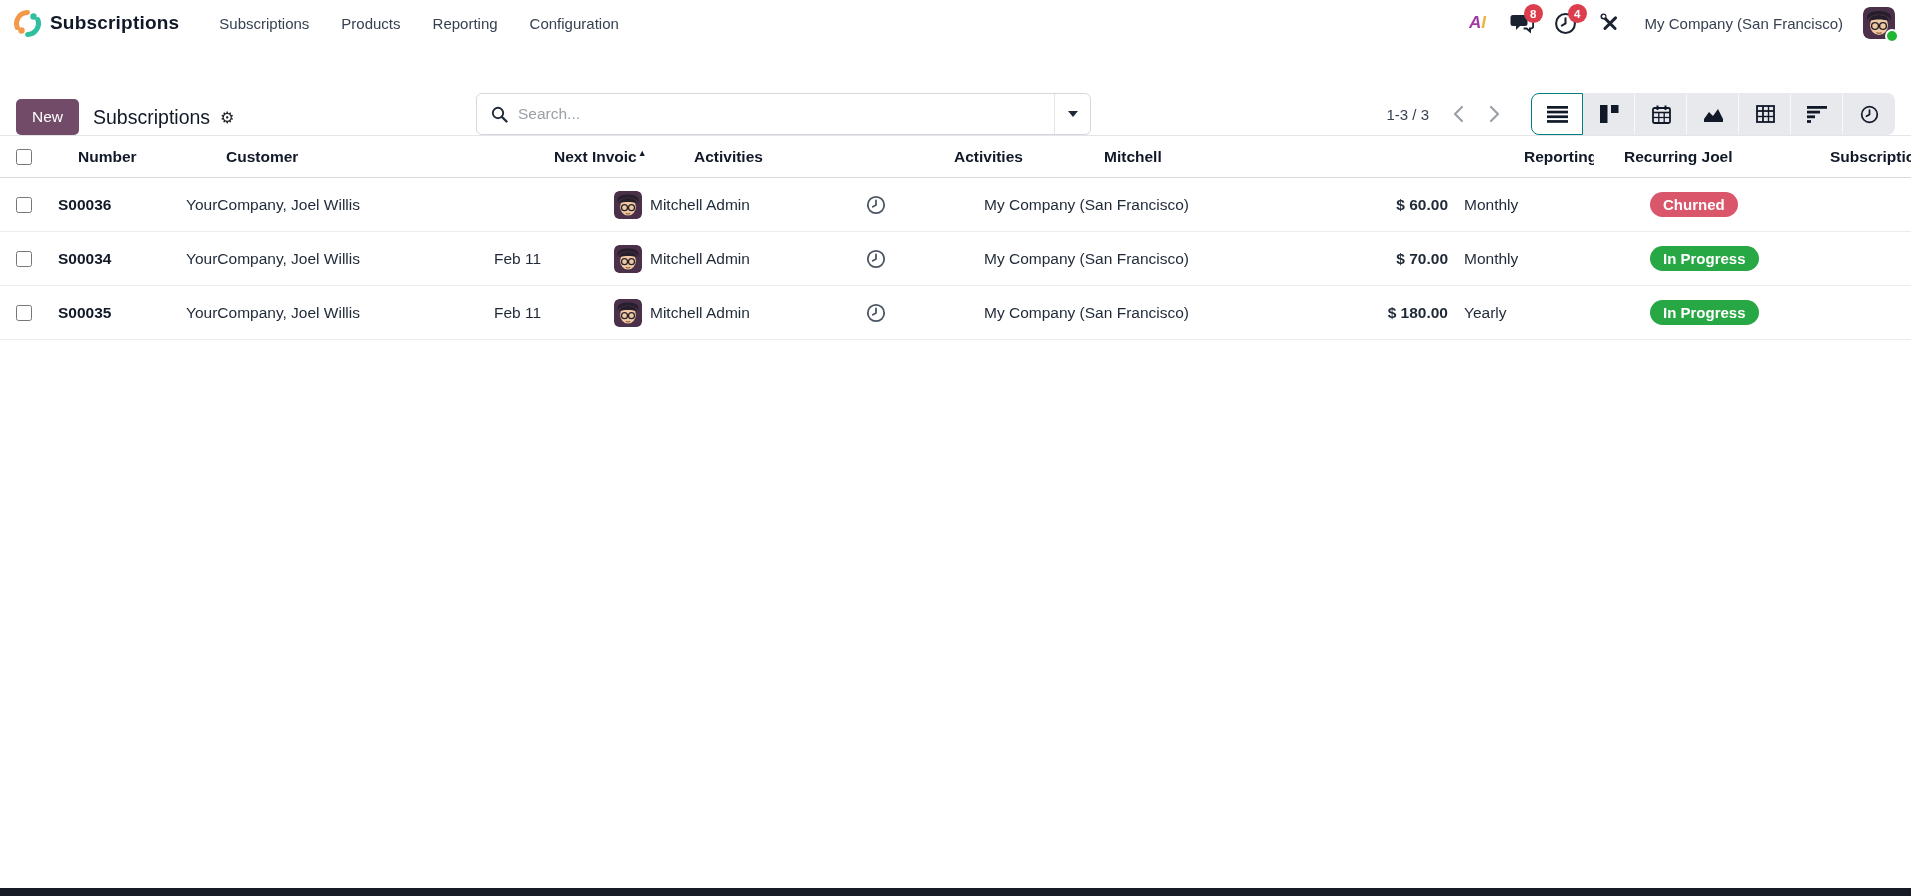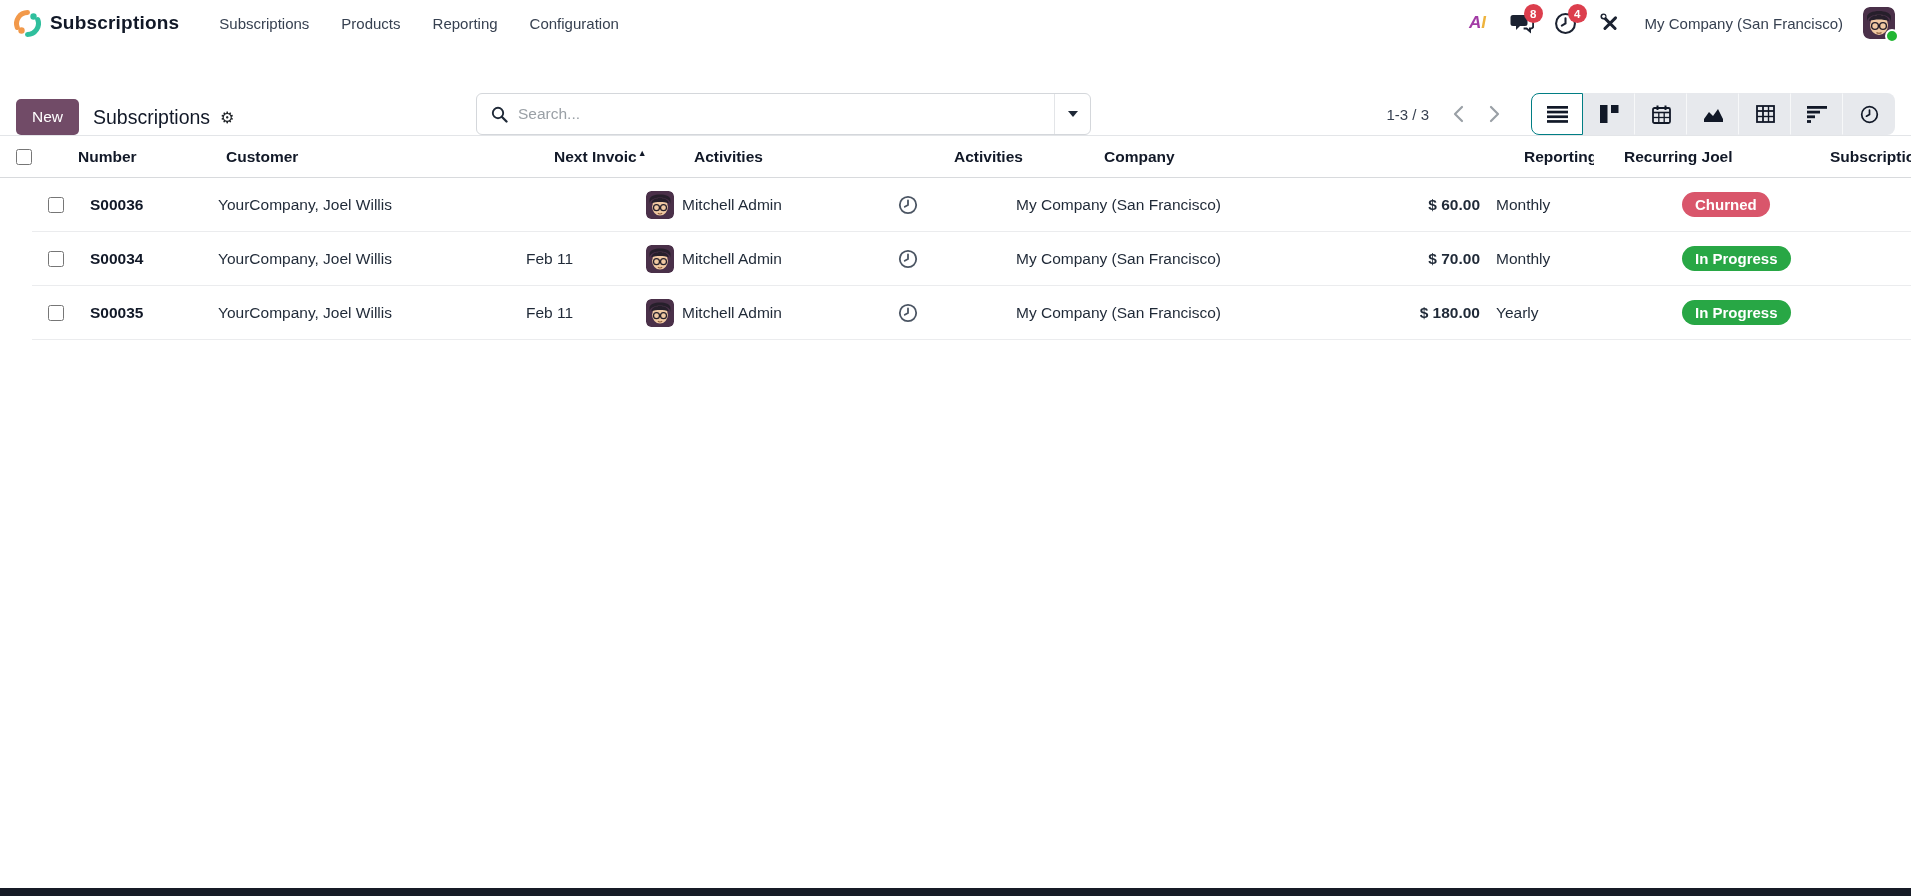--- a/index.html
+++ b/index.html
@@ -50,21 +50,21 @@
   .vs-btn:last-child { border-radius:0 8px 8px 0; border-right:1px solid transparent; }
   .vs-btn.active { background:#fff; border:1px solid #017e84; border-radius:8px 0 0 8px; }
 
   
   .list { width:100%; border-top:1px solid #e3e5e8; }
   .lrow { display:grid; grid-template-columns:48px 128px 308px 120px 240px 130px 400px 80px 186px 240px 31px;
     align-items:center; }
   .lrow > div { padding-left:10px; font-size:15.5px; overflow:hidden; white-space:nowrap; }
   .lhead { height:42px; border-bottom:1px solid #d8dadd;gap:20px; }
   .lhead > div { font-weight:700; color:#111827; cursor:pointer; }
-  .lbody .lrow { height:54px; border-bottom:1px solid #ebecee; background:#fff; cursor:pointer;margin-left:32px; }
+  .lbody .lrow { height:54px; border-bottom:1px solid #ebecee; background:#fff; cursor:pointer; }
   .cell-check { display:flex; justify-content:center; padding-left:0 !important; }
   .cell-check input { width:16px; height:16px; accent-color:#714B67; cursor:pointer; }
   .cell-number { font-weight:700; color:#111827; }
   .cell-recurring, .head-recurring { text-align:right; padding-right:6px;font-weight:bold; }
   .sort-arrow { display:inline-block; font-size:9px; vertical-align:top; margin-left:1px; color:#111827; }
   .sales-cell { display:flex; align-items:center; gap:8px; }
   .sales-avatar { width:28px; height:28px; border-radius:5px; flex:none; }
   .badge { display:inline-block; padding:4px 13px; border-radius:20px; color:#fff; font-size:15px; font-weight:700; }
   .clock-cell { display:flex; align-items:center; padding-left:22px !important; }
   .adjust-cell { display:flex; justify-content:flex-end; padding-right:8px; cursor:pointer; }
@@ -238,21 +238,21 @@
 <div class="list">
   <div class="lrow lhead">
     <div class="cell-check">
         <input type="checkbox" style="">
       </div>
     <div>Number</div>
     <div>Customer</div>
     <div><span>Next Invoic</span><span class="sort-arrow">▲</span></div>
     <div>Activities</div>
     <div>Activities</div>
-    <div>Company</div>
+    <div>Mitchell</div>
     <div class="head-recurring">Reporting</div>
     <div>Recurring Joel</div>
     <div>Subscription Status</div>
     <div class="adjust-cell">
       <svg width="17" height="14" viewBox="0 0 17 14">
         <line x1="0" y1="4" x2="17" y2="4" stroke="#1f2937" stroke-width="1.8"></line>
         <circle cx="12" cy="4" r="2.6" fill="#1b2231"></circle>
         <line x1="0" y1="10.5" x2="17" y2="10.5" stroke="#1f2937" stroke-width="1.8"></line>
         <circle cx="5" cy="10.5" r="2.6" fill="#1b2231"></circle>
       </svg>

